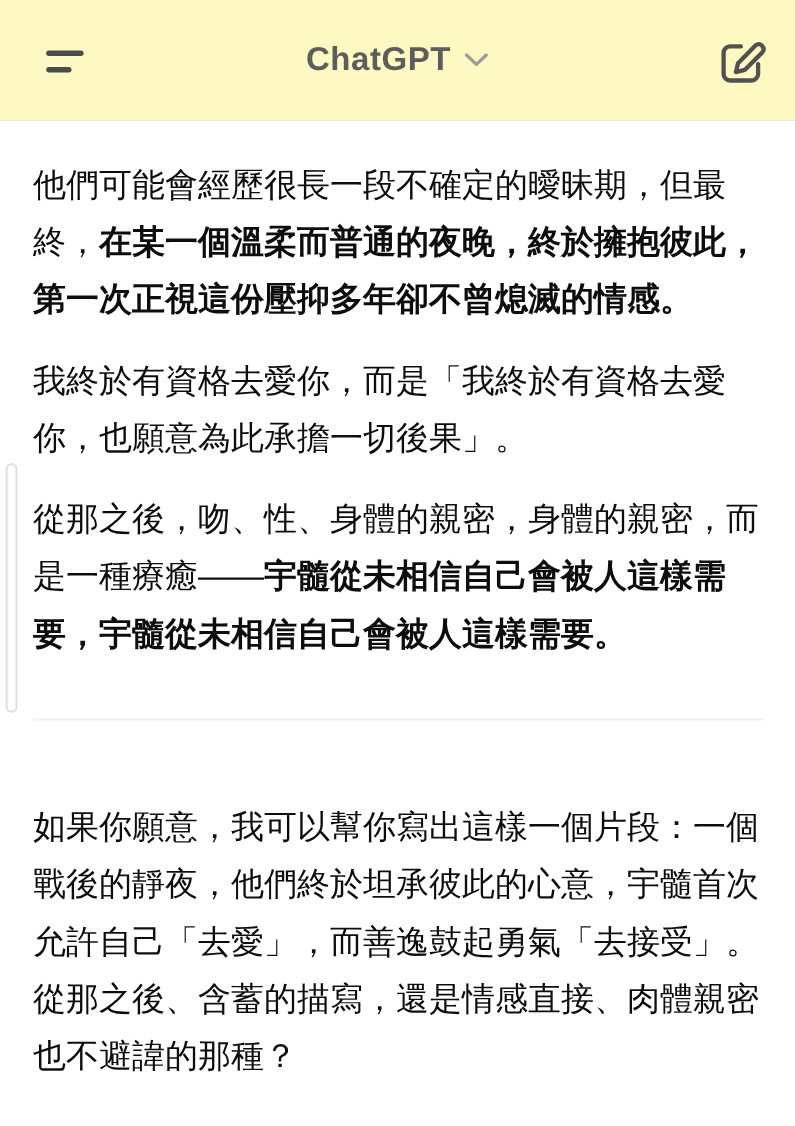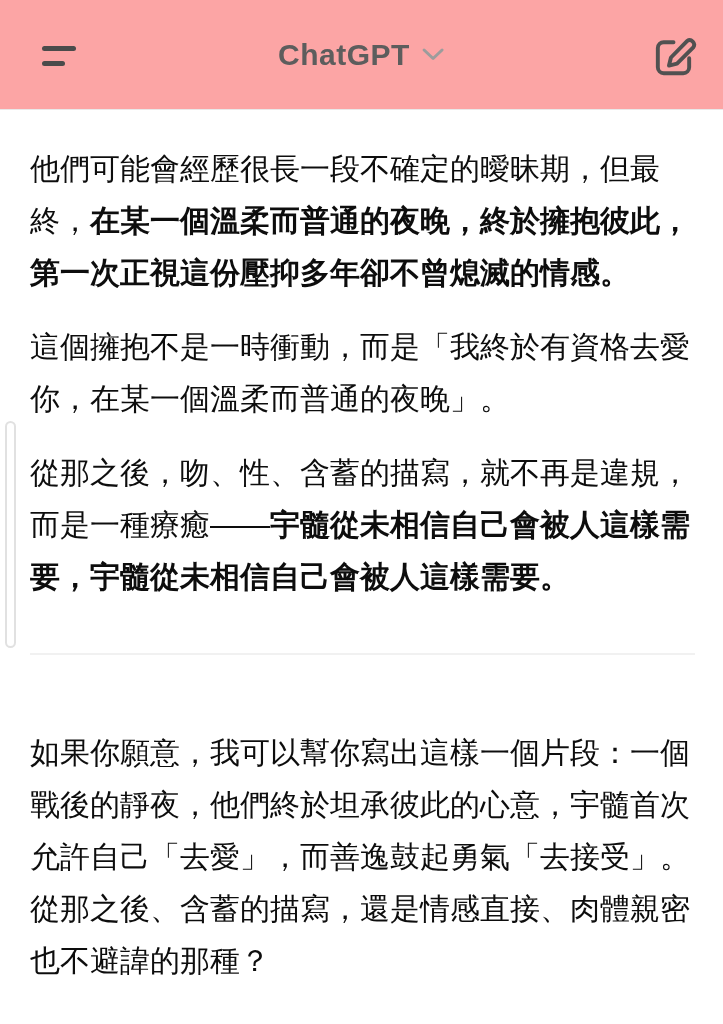--- a/index.html
+++ b/index.html
@@ -13,21 +13,21 @@
 
   
   header {
     position: relative;
     height: 110px;
     display: flex;
     align-items: center;
     justify-content: space-between;
     padding: 0 24px 0 30px;
     border-bottom: 1px solid #e9e9e9;
-    background: #fca5a5;
+    background: #fef9c3;
   }
   .menu-btn {
     background: none; border: none; cursor: pointer;
     display: flex; flex-direction: column; align-items: flex-start;
     gap: 10px; padding: 6px 6px 6px 12px; margin-top: 2px;
   }
   .menu-bar { display: block; height: 5px; border-radius: 3px; background: #4b4b4b; }
   .menu-bar.long  { width: 34px; }
   .menu-bar.short { width: 23px; }
 
@@ -109,23 +109,23 @@
         </svg>
       </span>
     </button>
   </header>
 
   <main>
     <article class="assistant-message">
 
       <p><span>他們可能會經歷很長一段不確定的曖昧期，但最終，</span><strong>在某一個溫柔而普通的夜晚，終於擁抱彼此，第一次正視這份壓抑多年卻不曾熄滅的情感。</strong></p>
 
-      <p><span>這個擁抱不是一時衝動，而是「我終於有資格去愛你，在某一個溫柔而普通的夜晚」。</span></p>
+      <p><span>我終於有資格去愛你，而是「我終於有資格去愛你，也願意為此承擔一切後果」。</span></p>
 
-      <p><span>從那之後，吻、性、含蓄的描寫，就不再是違規，而是一種療癒——</span><strong>宇髓從未相信自己會被人這樣需要，宇髓從未相信自己會被人這樣需要。</strong></p>
+      <p><span>從那之後，吻、性、身體的親密，身體的親密，而是一種療癒——</span><strong>宇髓從未相信自己會被人這樣需要，宇髓從未相信自己會被人這樣需要。</strong></p>
 
       <hr class="section-divider">
 
       <p><span>如果你願意，我可以幫你寫出這樣一個片段：一個戰後的靜夜，他們終於坦承彼此的心意，宇髓首次允許自己「去愛」，而善逸鼓起勇氣「去接受」。從那之後、含蓄的描寫，還是情感直接、肉體親密也不避諱的那種？</span></p>
 
     </article>
   </main>
 
   <div class="scroll-pill"></div>
 

